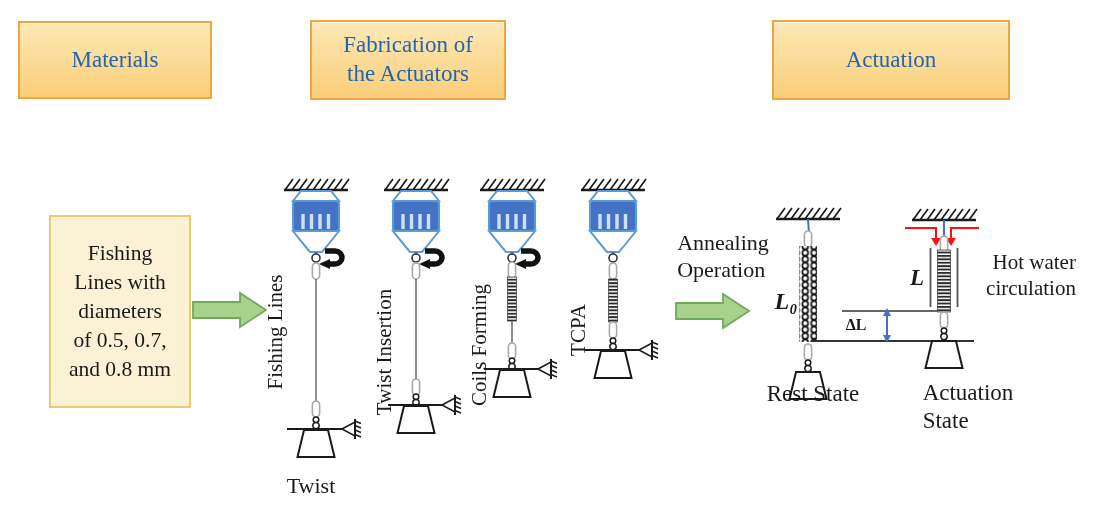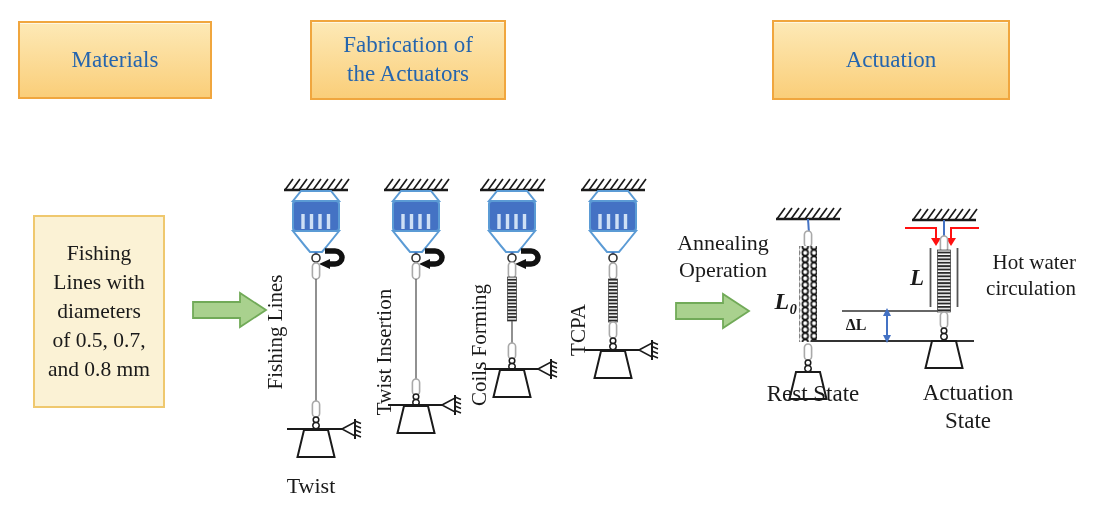--- a/index.html
+++ b/index.html
@@ -12,41 +12,41 @@
     background:linear-gradient(180deg,#FDE9B6 0%,#FACE79 100%);
     border:2px solid #F0A63E;color:#2565AE;font-size:23px;line-height:1.25;
     box-sizing:border-box;white-space:pre-line;box-shadow:inset 0 1px 0 rgba(255,255,255,.6);
   }
   .cbox{
     position:absolute;display:flex;align-items:center;justify-content:center;text-align:center;
     background:#FBF2D5;border:2px solid #EFC86E;color:#1a1a1a;font-size:21.5px;line-height:1.35;
     box-sizing:border-box;white-space:pre-line;
   }
   .lbl{
-    position:absolute;transform:translate(-50%,-50%);white-space:pre-line;text-align:center;
+    position:absolute;transform:translate(-50%,-50%);white-space:pre-line;
     font-size:21px;line-height:1.22;
   }
   .vlbl{
     position:absolute;transform:translate(-50%,-50%) rotate(-90deg);white-space:nowrap;
     font-size:21px;
   }
   .dim{font-weight:bold;font-style:italic;font-size:23px;}
   svg{position:absolute;left:0;top:0;}
 </style>
 </head>
 <body>
 
 <div id="stage">
 
   <div class="hbox" style="left:18px;top:21px;width:194px;height:78px;">Materials</div>
   <div class="hbox" style="left:310px;top:20px;width:196px;height:80px;">Fabrication of
 the Actuators</div>
   <div class="hbox" style="left:772px;top:20px;width:238px;height:80px;">Actuation</div>
 
-  <div class="cbox" style="left:33px;top:215px;width:132px;height:193px;text-align:center;">Fishing
+  <div class="cbox" style="left:49px;top:215px;width:142px;height:193px;text-align:center;">Fishing
 Lines with
 diameters
 of 0.5, 0.7,
 and 0.8 mm</div>
 
   <svg width="1108" height="523" viewBox="0 0 1108 523">
     <defs>
       <pattern id="coilThick" width="8.8" height="6.4" patternUnits="userSpaceOnUse">
         <rect width="8.8" height="6.4" fill="#FFFFFF"></rect>
         <circle cx="4.4" cy="3.2" r="2.9" fill="#FFFFFF" stroke="#111111" stroke-width="1.7"></circle>

